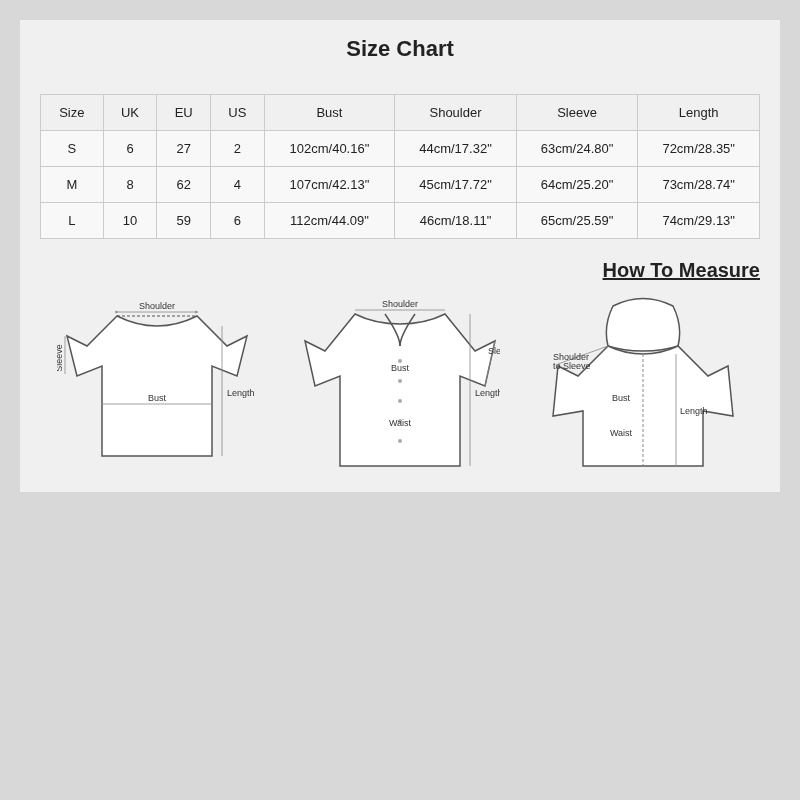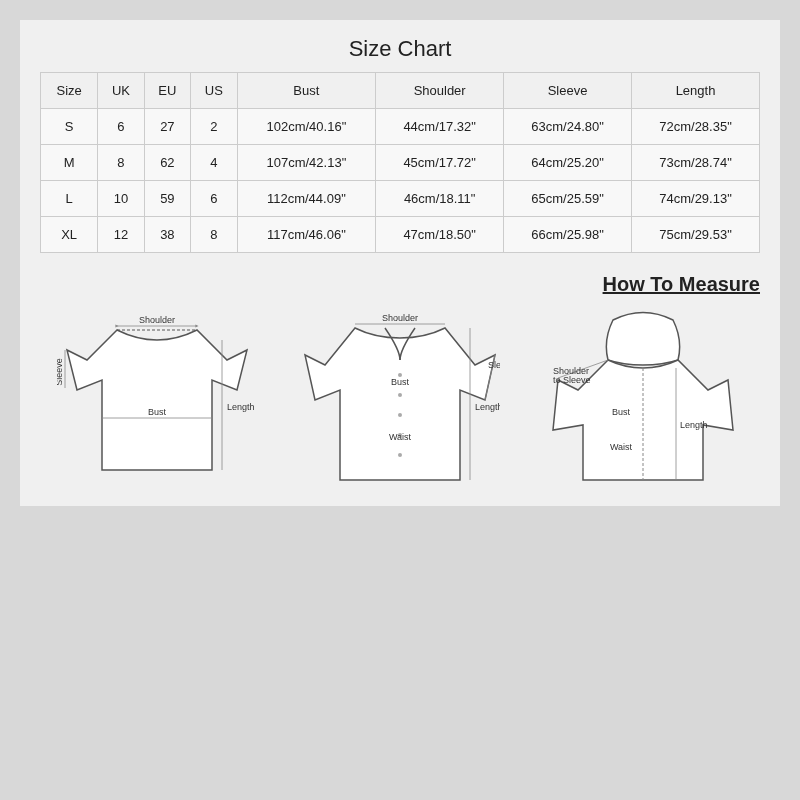--- a/index.html
+++ b/index.html
@@ -14,33 +14,33 @@
     }
     .container {
       width: 760px;
       margin: 20px auto;
       background: #f0f0f0;
       padding: 16px 20px;
     }
     .page-title {
       text-align: center;
       font-size: 22px;
-      font-weight: normal;
-      margin-bottom: 10px;
+      font-weight: bold;
+      margin-bottom: 32px;
       color: #222;
     }
     table {
       width: 100%;
       border-collapse: collapse;
       margin-bottom: 20px;
     }
     th, td {
       border: 1px solid #ccc;
       text-align: center;
-      padding: 10px 6px;
+      padding: 10px 12px;
       font-size: 13px;
       color: #222;
       background: #f8f8f8;
     }
     th {
       font-weight: normal;
       background: #f0f0f0;
     }
     .how-to-title {
       text-align: right;
@@ -113,30 +113,20 @@
         <tr>
           <td>L</td>
           <td>10</td>
           <td>59</td>
           <td>6</td>
           <td>112cm/44.09"</td>
           <td>46cm/18.11"</td>
           <td>65cm/25.59"</td>
           <td>74cm/29.13"</td>
         </tr>
-        <tr>
-          <td>XL</td>
-          <td>12</td>
-          <td>38</td>
-          <td>8</td>
-          <td>117cm/46.06"</td>
-          <td>47cm/18.50"</td>
-          <td>66cm/25.98"</td>
-          <td>75cm/29.53"</td>
-        </tr>
       </tbody>
   </table>
 
   <h2 class="how-to-title">How To Measure</h2>
 
   <div class="diagrams">
 
     <div class="diagram">
       <svg width="200" height="180" viewBox="0 0 200 180">
 

